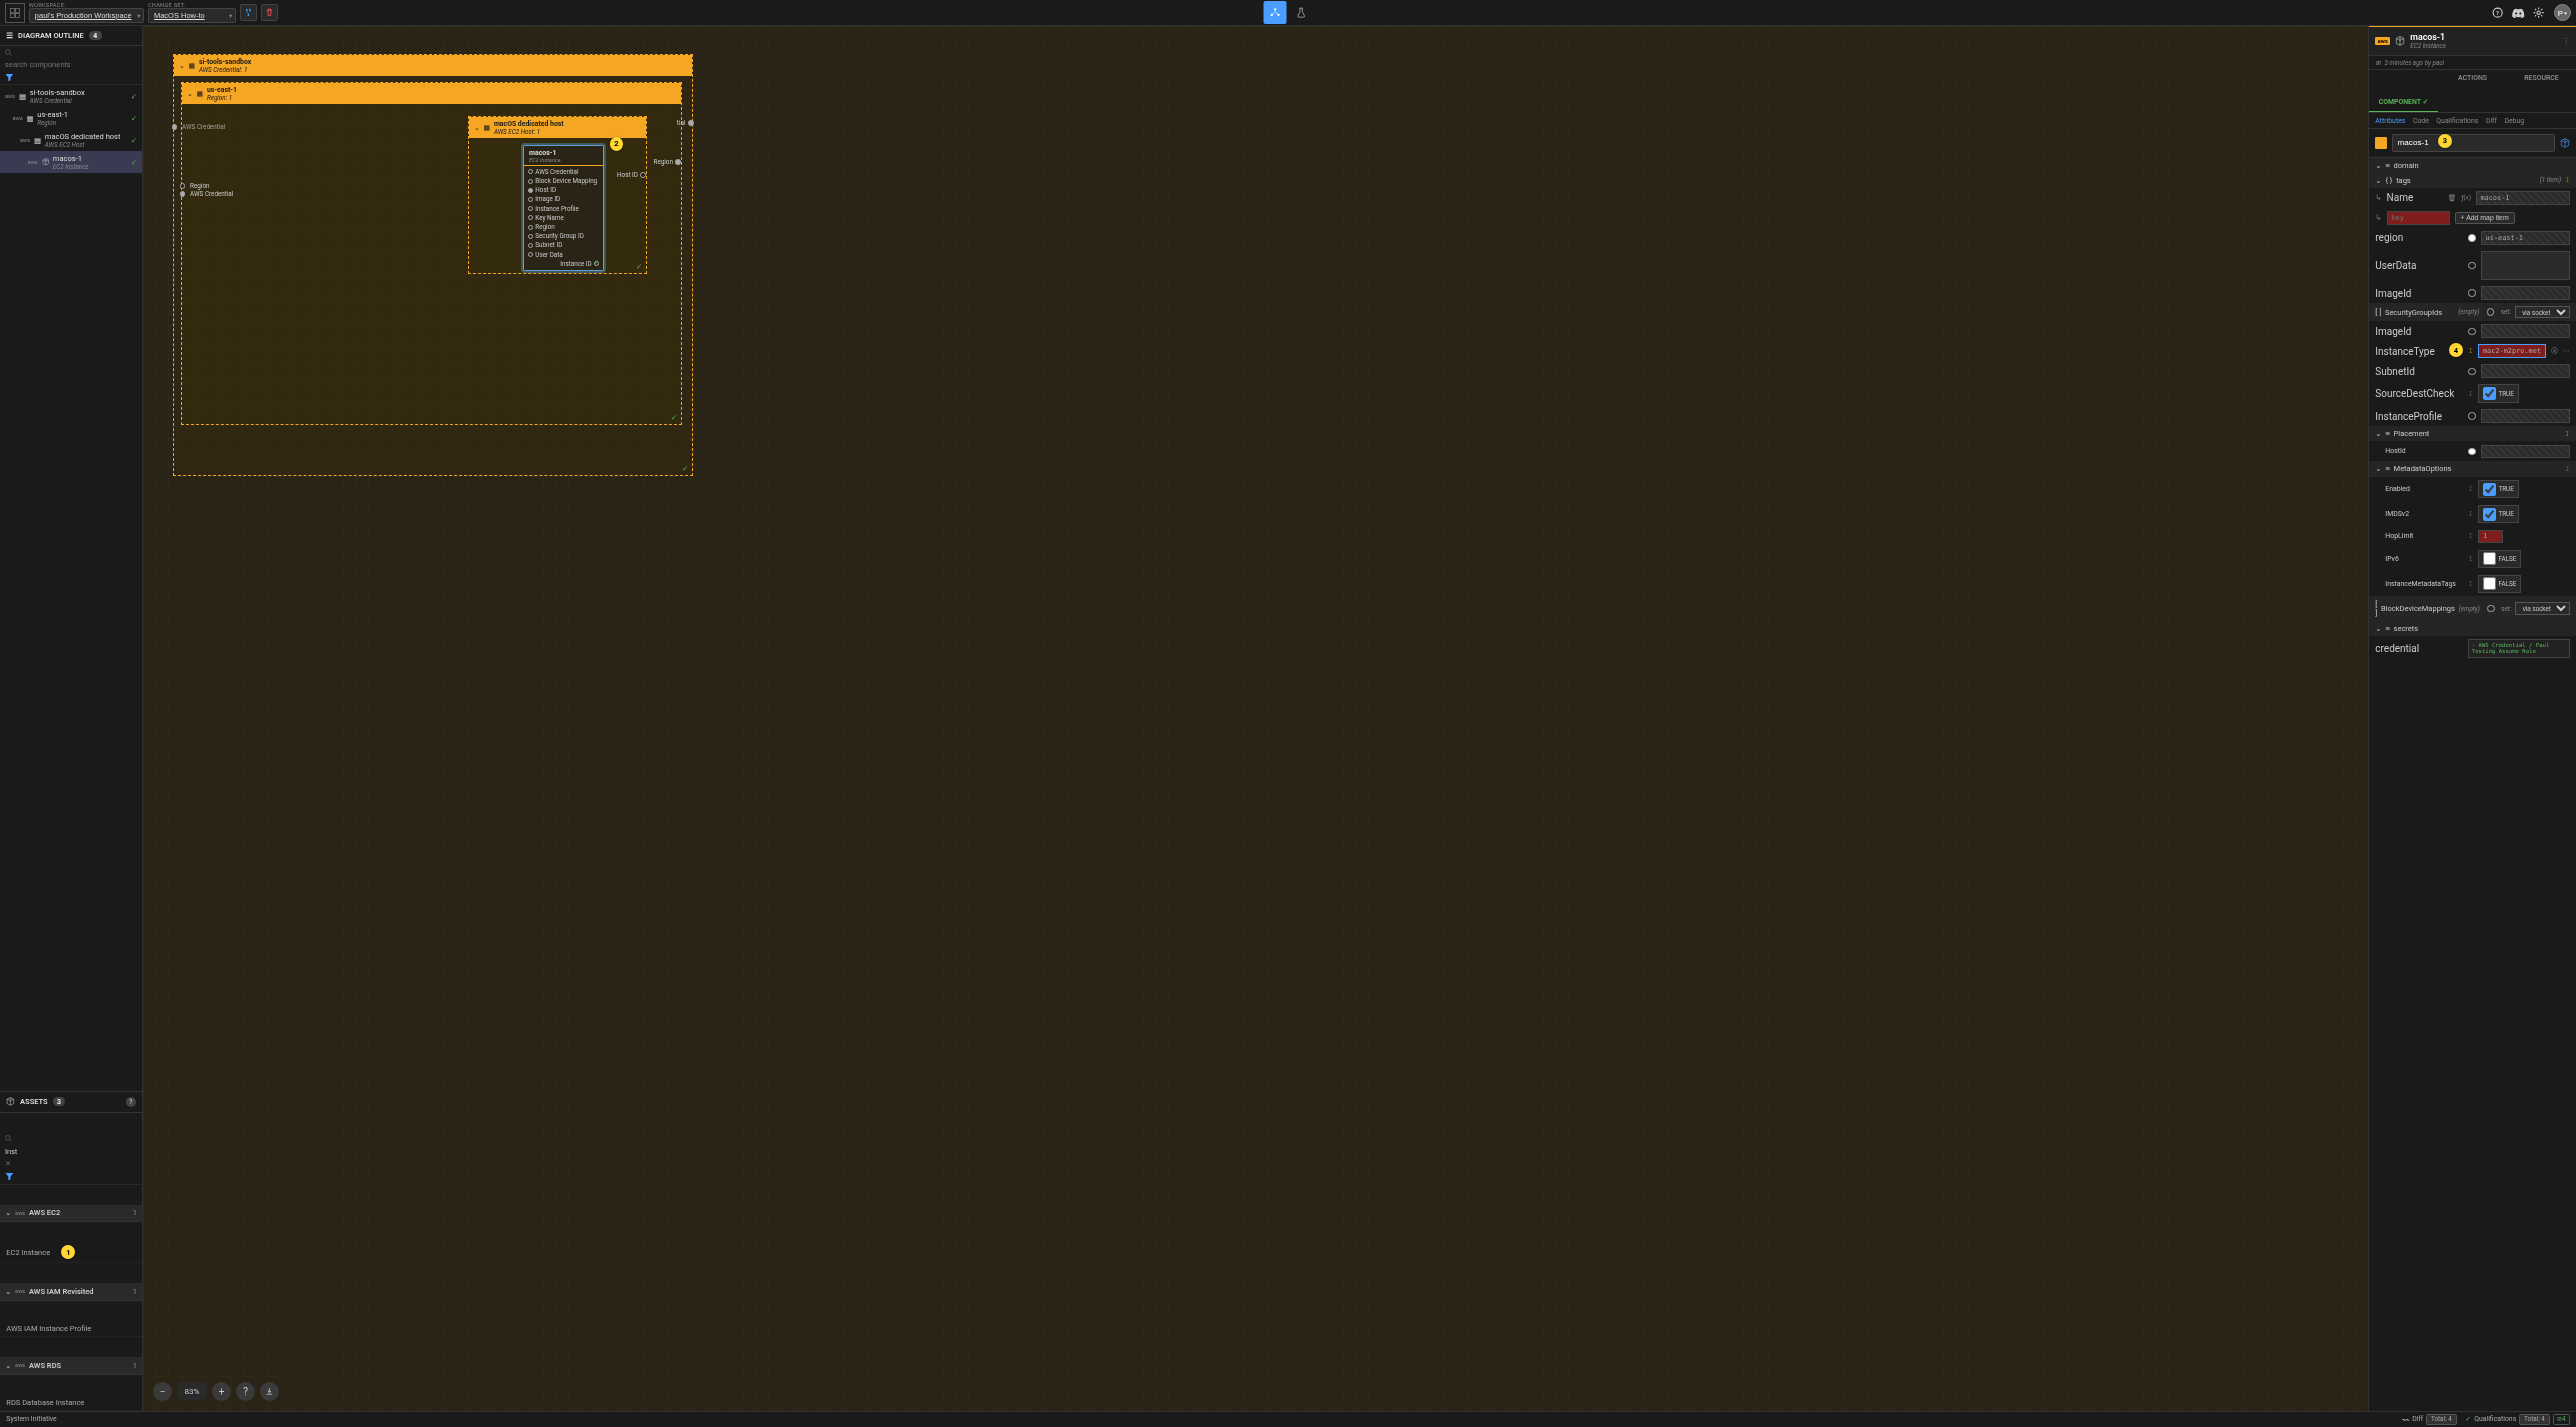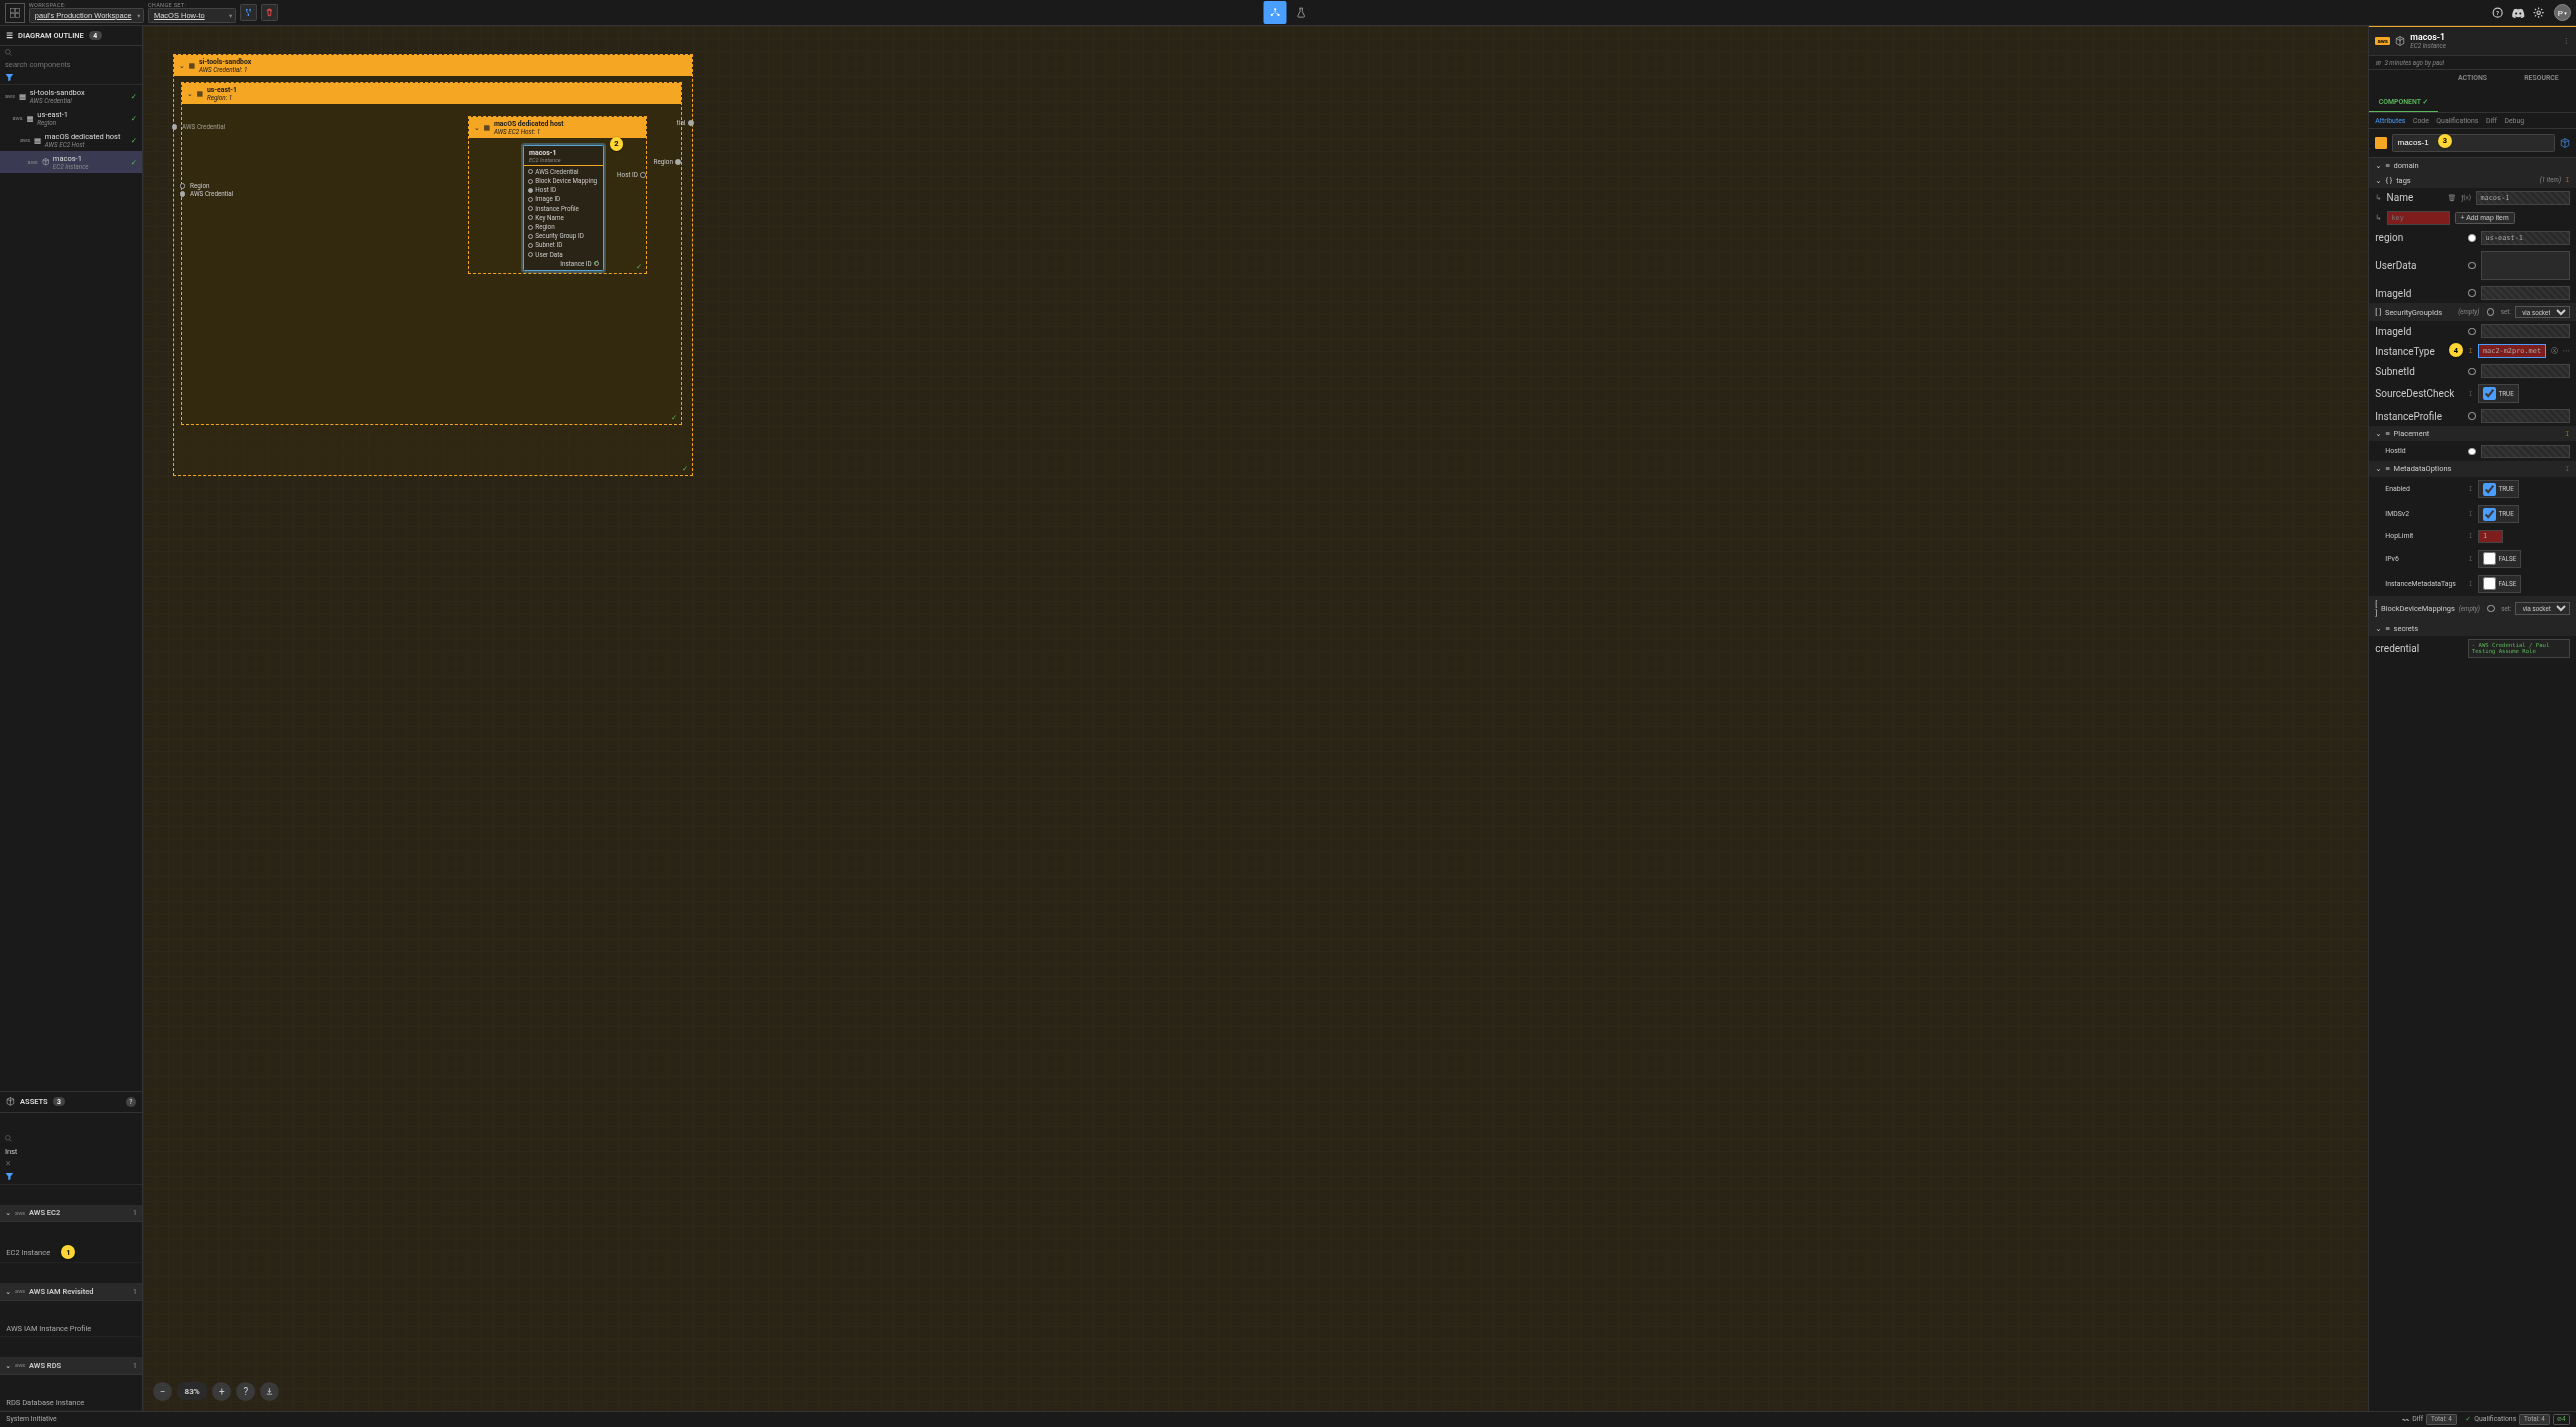--- a/index.html
+++ b/index.html
@@ -74,21 +74,21 @@
 .port-dot.solid { background: #aaa; }
 .node-port.right { justify-content: flex-end; }
 .node-port.right .port-dot { margin-right: 0; margin-left: 2.5px; }
 .frame-port { position: absolute; display: flex; align-items: center; font-size: 6.3px; color: #ccc; gap: 2.5px; }
 .frame-port .port-dot { width: 5.6px; height: 5.6px; }
 .corner-check { position: absolute; bottom: 2.5px; right: 3.8px; color: #5cb85c; font-size: 7.5px; }
 
 
 .zoom-controls { position: absolute; bottom: 10px; left: 10px; display: flex; gap: 5px; align-items: center; }
 .zoom-btn { width: 19px; height: 19px; border-radius: 50%; background: #3a3a3a; color: #ccc; display: flex; align-items: center; justify-content: center; cursor: pointer; font-size: 10px; }
-.zoom-pct { background: #2a2a2a; color: #ccc; padding: 3.8px 7.5px; border-radius: 7px; font-size: 8.1px; font-weight: bold; }
+.zoom-pct { background: #2a2a2a; color: #ccc; padding: 3.8px 7.5px; border-radius: 7px; font-size: 8.1px; }
 
 
 .detail-header { display: flex; align-items: center; gap: 5px; padding: 5px 6.3px; border-bottom: 0.6px solid #333; border-top: 1.3px solid #f5a623; background: #222; }
 .detail-header .chip { background: #f5a623; padding: 1.3px 2.5px; border-radius: 1.3px; font-size: 5.6px; color: #000; font-weight: bold; }
 .detail-header .type-icon { color: #ccc; }
 .detail-title-wrap { display: flex; flex-direction: column; flex: 1; }
 .detail-title { font-size: 8.8px; color: #fff; font-weight: 600; }
 .detail-sub { font-size: 6.3px; color: #888; font-style: italic; }
 .detail-meta { padding: 2.5px 6.3px; font-size: 6.3px; color: #888; font-style: italic; border-bottom: 0.6px solid #333; display: flex; align-items: center; gap: 3.8px; }
 .detail-tabs { display: flex; border-bottom: 0.6px solid #333; }

